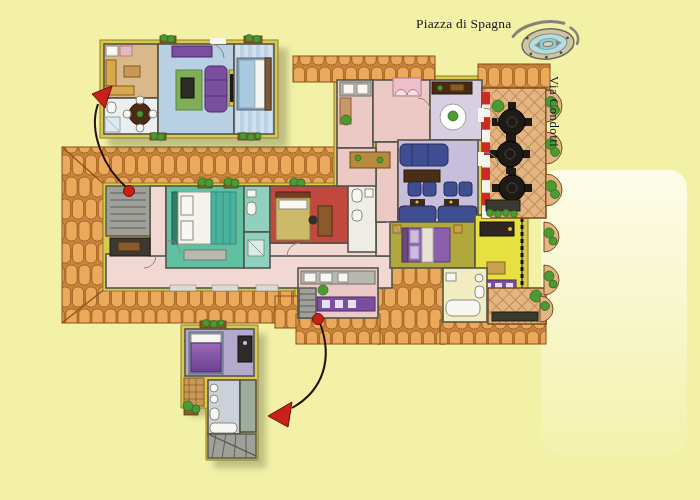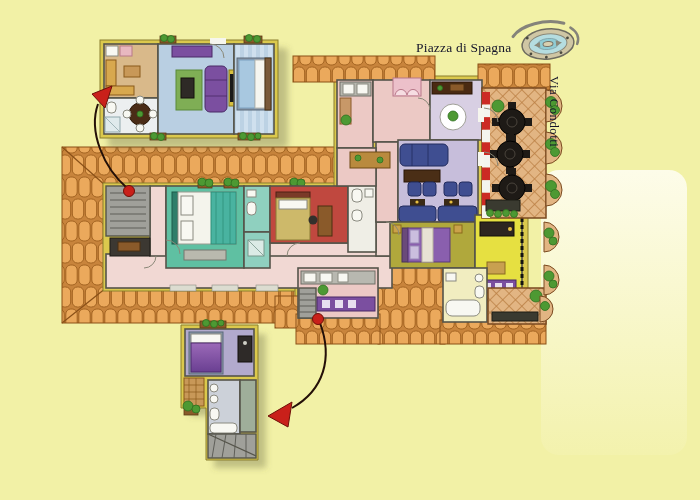--- a/index.html
+++ b/index.html
@@ -1,20 +1,20 @@
 <!DOCTYPE html>
 <html style="--background: #f2f1a6; --panel_top: #fdfce9; --panel_bottom: #f3f2ad; --roof_tile: #eba95c; --roof_gap: #c8843c; --roof_line: #a2621f; --wall_band: #dbc94d; --wall_dark: #55544a; --hall_pink: #f1d8d3; --kitchen_pink: #ecc9c5; --lavender_light: #d8cfe3; --lavender_dark: #c7bedb; --teal_room: #5fc0a2; --teal_bath: #8fd0bf; --red_room: #c0483f; --olive_room: #b0a83c; --yellow_room: #e6e041; --cream_bath: #f1edc0; --terrace_base: #e2b583; --terrace_line: #bb8045; --sofa_blue: #3f4e91; --accent_purple: #7b4fa0; --plant_green: #4d9933; --arrow_red: #c9201a; --inset_blue: #b9cfe2; --inset_purple: #b2aacd; --stairs_gray: #a0a09a; --wood_brown: #8a5a2a;"><head>
 <meta charset="utf-8">
 <style>
   html,body{margin:0;padding:0;}
   .stage{position:relative;width:700px;height:500px;overflow:hidden;
          background:var(--background,#f2f1a6);
          font-family:"Liberation Serif", serif;}
   .lbl{position:absolute;color:#14142a;}
-  .lbl.piazza{left:416px;top:16px;font-size:13.5px;letter-spacing:.2px;margin-top:24px;}
+  .lbl.piazza{left:416px;top:16px;font-size:13.5px;letter-spacing:.2px;}
   .lbl.via{left:546px;top:76px;font-size:12.5px;letter-spacing:.6px;
            writing-mode:vertical-rl;}
   svg{position:absolute;left:0;top:0;}
   
   .ptile{fill:var(--roof_tile);stroke:var(--roof_line);stroke-width:1;}
   .pgap{fill:var(--roof_gap);}
   .lat{fill:var(--terrace_base);}
   .latln{stroke:var(--terrace_line);stroke-width:1.6;}
   .wallband{fill:var(--wall_band);stroke:#8a7f2e;stroke-width:1;}
   .rm{stroke:var(--wall_dark);stroke-width:1.6;}

